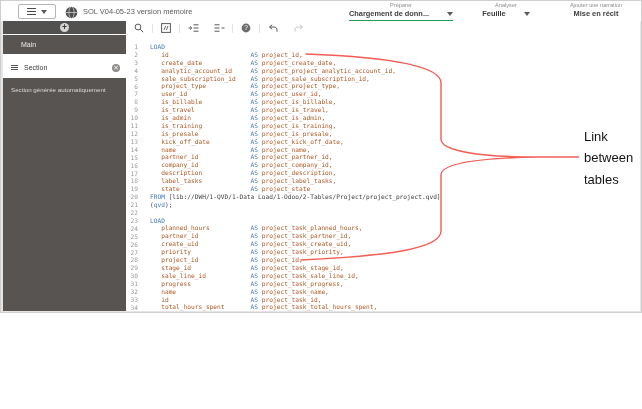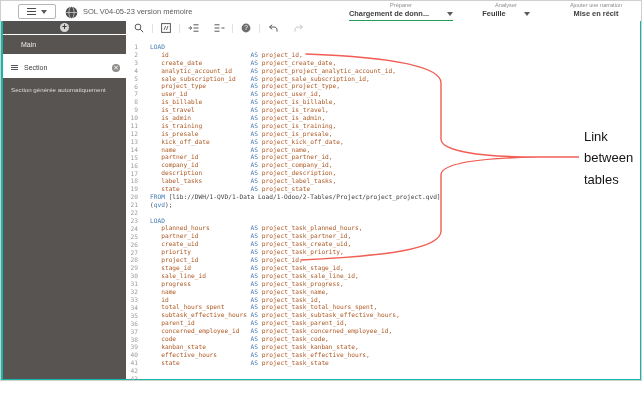--- a/index.html
+++ b/index.html
@@ -1,16 +1,16 @@
 <!DOCTYPE html>
 <html><head>
 <meta charset="utf-8">
 <style>
   html,body{margin:0;padding:0;background:#fff;}
-  .screen{position:relative;width:642px;height:381px;background:#14b8a6;border:1px solid #cfcfcf;
+  .screen{position:relative;width:642px;height:313px;background:#e5e5e5;border:1px solid #cfcfcf;
           box-sizing:border-box;overflow:hidden;font-family:"Liberation Sans",sans-serif;}
 
   
   .app-header{position:absolute;left:0;top:0;right:0;height:20px;background:#fff;}
   .menu-btn{position:absolute;left:17px;top:3px;width:38px;height:15px;background:#fff;
             border:1px solid #b5b5b5;border-radius:2px;display:flex;align-items:center;
             justify-content:center;gap:5px;padding:0;cursor:pointer;}
   .bars{display:inline-flex;flex-direction:column;gap:1.5px;}
   .bars i{display:block;width:9px;height:1.2px;background:#4a4a4a;}
   .caret-down{width:0;height:0;border-left:3px solid transparent;border-right:3px solid transparent;

